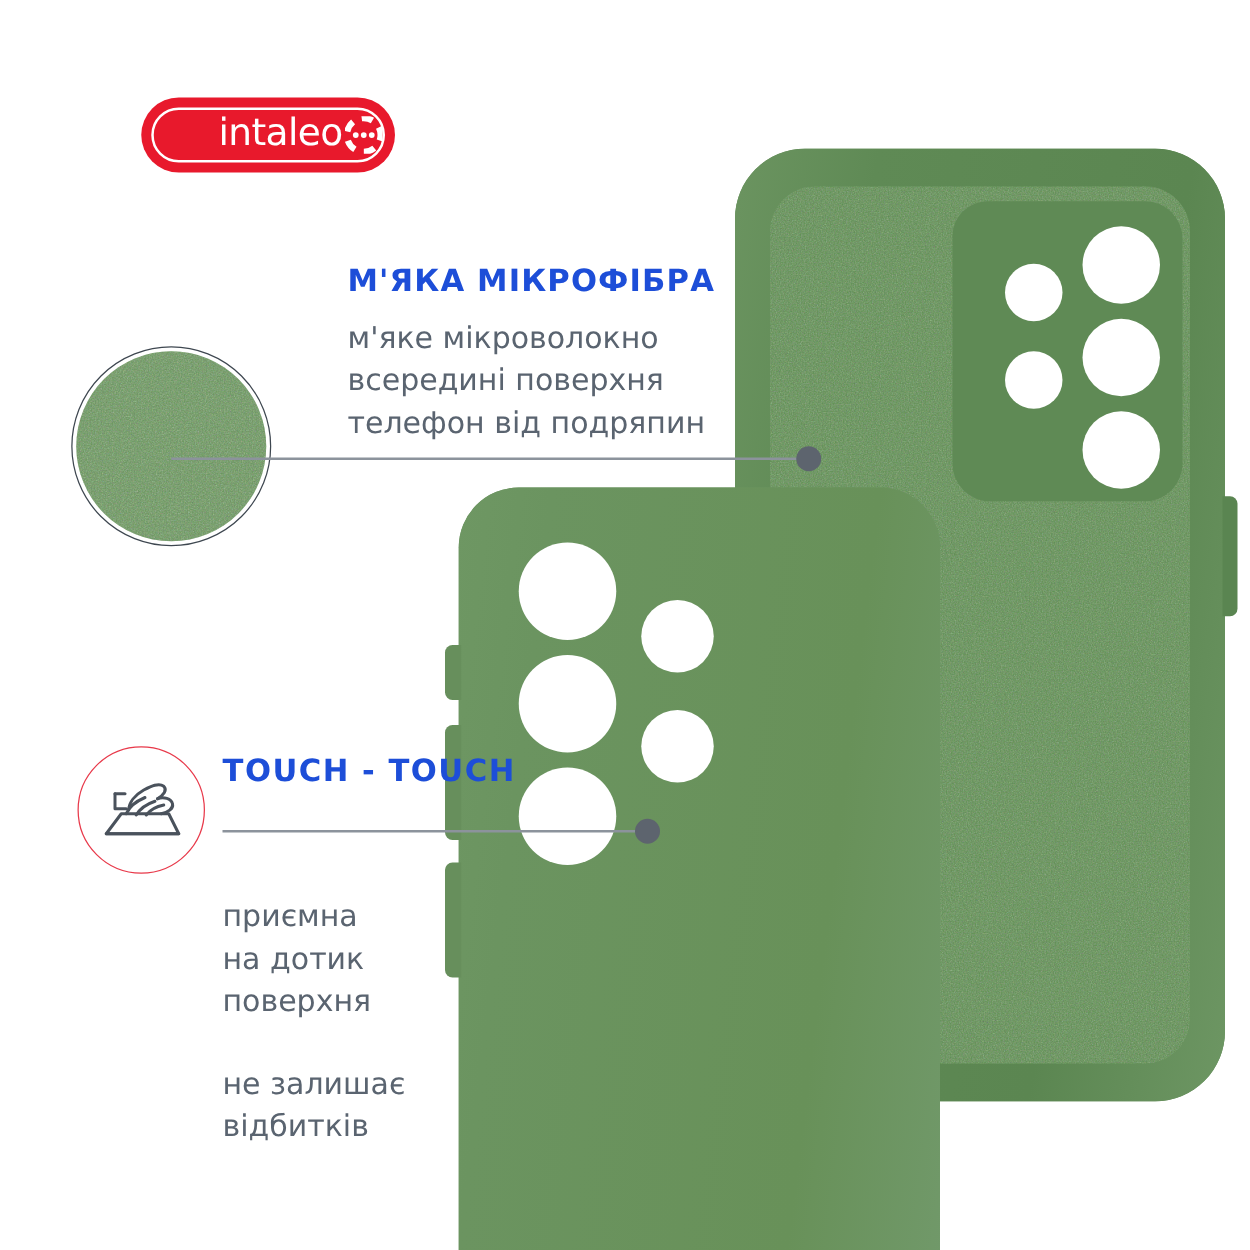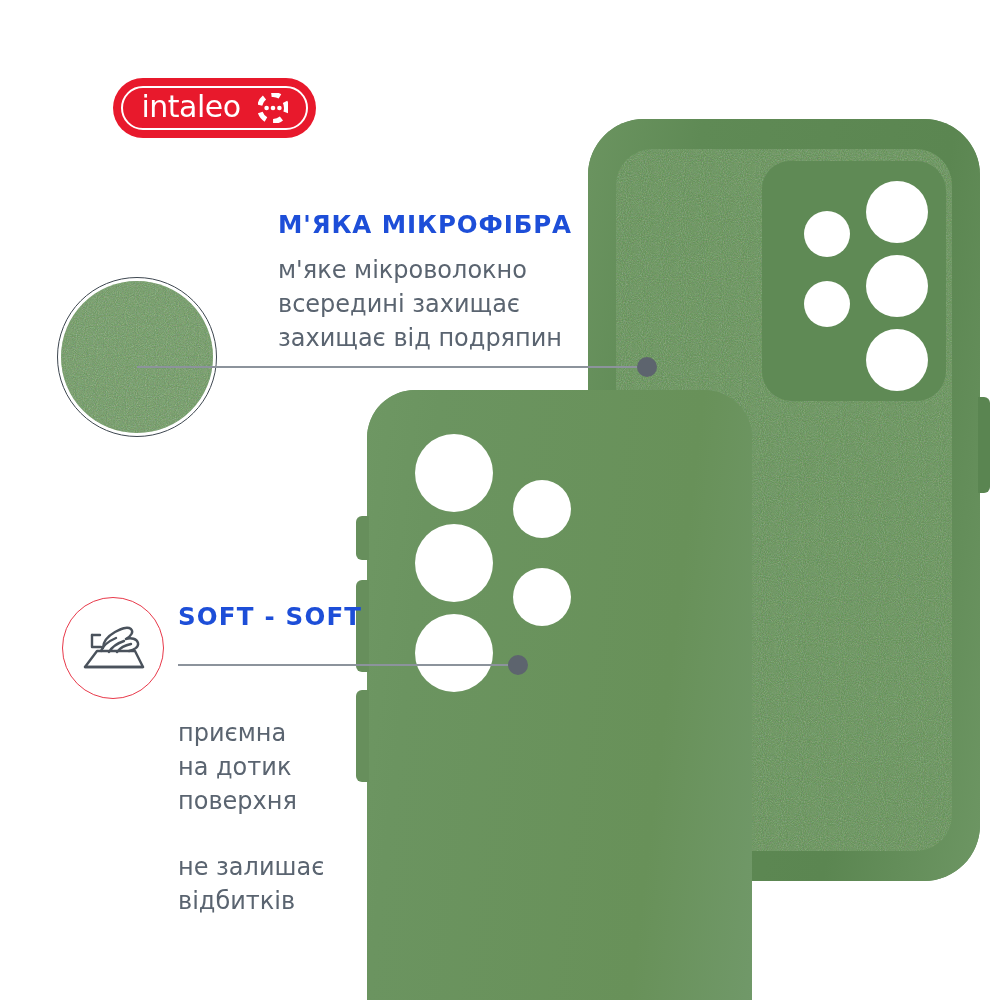--- a/index.html
+++ b/index.html
@@ -32,22 +32,22 @@
     align-items: center;
     justify-content: center;
   }
   .logo-inner {
     width: 187px;
     height: 44px;
     border: 2.5px solid #ffffff;
     border-radius: 22px;
     display: flex;
     align-items: center;
-    justify-content: center;
-    gap: 17px;
+    justify-content: flex-end;
+    gap: 2px;
     box-sizing: border-box;
   }
   .logo-word {
     color: #ffffff;
     font-size: 30px;
     font-weight: 400;
     letter-spacing: -0.5px;
     line-height: 1;
     font-family: "DejaVu Sans", sans-serif;
     position: relative;
@@ -314,39 +314,39 @@
         </defs>
         <rect width="152" height="152" filter="url(#grain-b)" opacity="0.9"></rect>
       </svg>
     </div>
   </div>
 
   <div class="connector" id="line-1"></div>
   <div class="connector-dot" id="dot-1"></div>
 
   <div class="heading" id="h-microfiber">М'ЯКА МІКРОФІБРА</div>
-  <div class="body-text" id="p-microfiber">м'яке мікроволокно всередині захищає захищає від подряпин</div>
+  <div class="body-text" id="p-microfiber">м'яке мікроволокно всередині поверхня телефон від подряпин</div>
 
   <div class="touch-badge">
     <svg width="70" height="58" viewBox="0 0 70 58" fill="none" stroke="#4A525C" stroke-width="2.4" stroke-linecap="round" stroke-linejoin="round">
 
       <path d="M6 47 L18 31 L56 31 L64 47 Z"></path>
       <path d="M6 47 L64 47"></path>
 
       <path d="M13 15 L13 27 L22 27"></path>
       <path d="M13 15 L21 15"></path>
       <path d="M24 28 C24 22 29 16 36 12 C42 9 48 6 52 9 C55 12 52 16 47 19"></path>
       <path d="M22 31 C24 26 30 21 37 18"></path>
       <path d="M30 32 C33 27 39 23 45 21"></path>
       <path d="M38 32 C41 28 47 25 52 24"></path>
       <path d="M47 19 C52 17 58 19 59 23 C60 27 55 30 50 31"></path>
     </svg>
   </div>
 
   <div class="connector" id="line-2"></div>
   <div class="connector-dot" id="dot-2"></div>
 
-  <div class="heading" id="h-softtouch">SOFT - SOFT</div>
+  <div class="heading" id="h-softtouch">TOUCH - TOUCH</div>
 
   <div class="body-text" id="p-noprints">не залишає<br>відбитків</div>
   <div class="body-text" id="p-pleasant">приємна<br>на дотик<br>поверхня</div>
 
 </div>
 
 </body></html>

